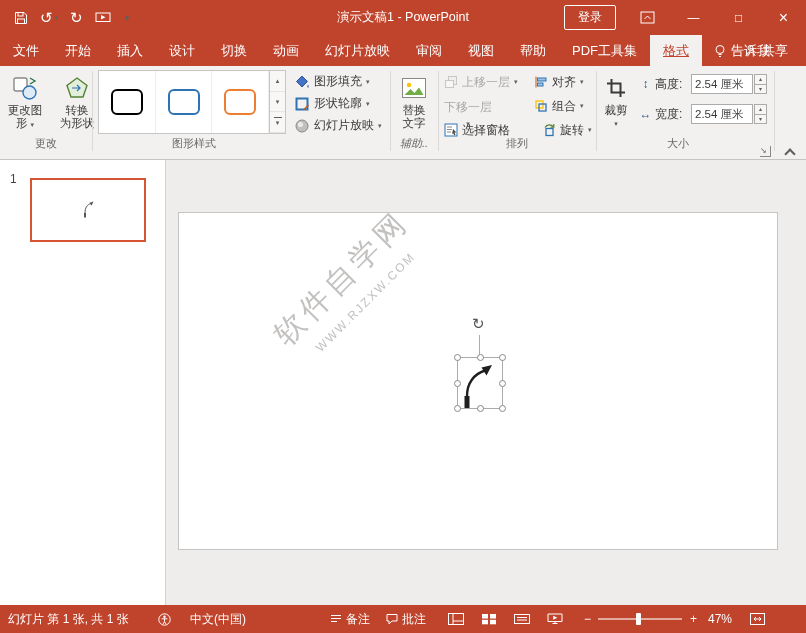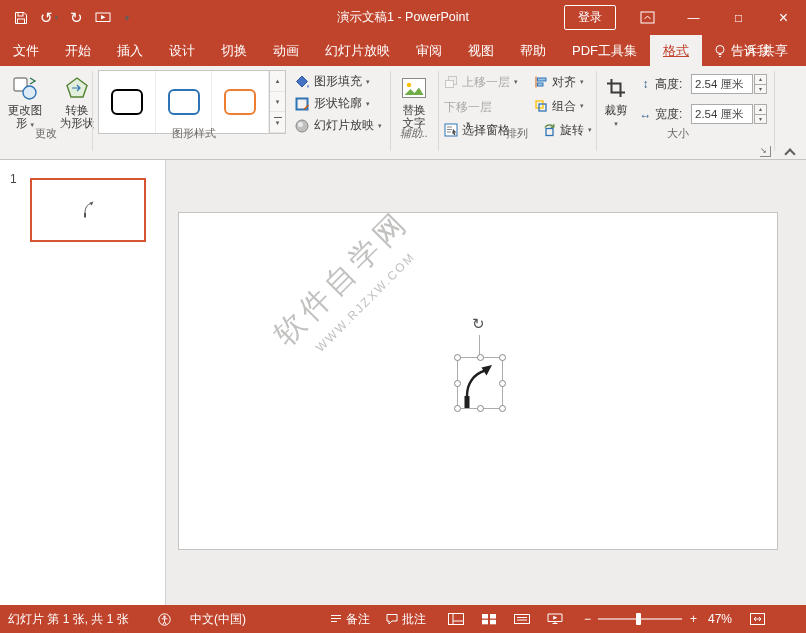--- a/index.html
+++ b/index.html
@@ -28,21 +28,21 @@
   
   .tabrow{ left:0; top:35px; width:806px; height:31px; background:var(--red); display:flex; align-items:stretch; color:#fff; font-size:13px; }
   .tab{ padding:0 13px; line-height:31px; white-space:nowrap; }
   .tab.active{ background:var(--ribbon); color:var(--red);text-decoration:underline; }
   .tellme{ display:flex; align-items:center; gap:5px; padding:0 12px; }
   .share{ position:absolute; right:10px; top:0; height:31px; display:flex; align-items:center; gap:5px; padding:0 8px; }
 
   
   .ribbonbar{ left:0; top:66px; width:806px; height:94px; background:var(--ribbon); border-bottom:1px solid #C6C4C2; }
   .rgroup{ position:absolute; top:0; height:93px; }
-  .grouplabel{ position:absolute; bottom:18px; text-align:center; font-size:11px; color:var(--glabel); }
+  .grouplabel{ position:absolute; bottom:8px; text-align:center; font-size:11px; color:var(--glabel); }
   .vsep{ position:absolute; top:5px; height:80px; width:1px; background:var(--line); }
   .bigbtn{ position:absolute; top:3px; width:42px; height:74px; display:flex; flex-direction:column; align-items:center; color:var(--txt); font-size:11.5px; line-height:13px; text-align:center; }
   .bigbtn .bicon{ height:32px; display:flex; align-items:center; margin-top:3px; }
   .dd{ font-size:7px; color:#605E5C; }
   .rowbtn{ position:absolute; height:22px; display:flex; align-items:center; gap:4px; font-size:12px; color:var(--txt); padding:0 2px; white-space:nowrap; }
   .rowbtn.disabled{ color:var(--dis); }
   .gallery{ position:absolute; left:4px; top:4px; width:188px; height:64px; background:#fff; border:1px solid var(--border); display:flex; }
   .tile{ width:57px; display:flex; align-items:center; justify-content:center; border-right:1px solid #EFEDEB; }
   .shp{ width:32px; height:26px; border-radius:6px; background:#fff; border:2px solid #000; }
   .shp.blue{ border-color:#2E74B5; } .shp.orange{ border-color:#ED7D31; }

